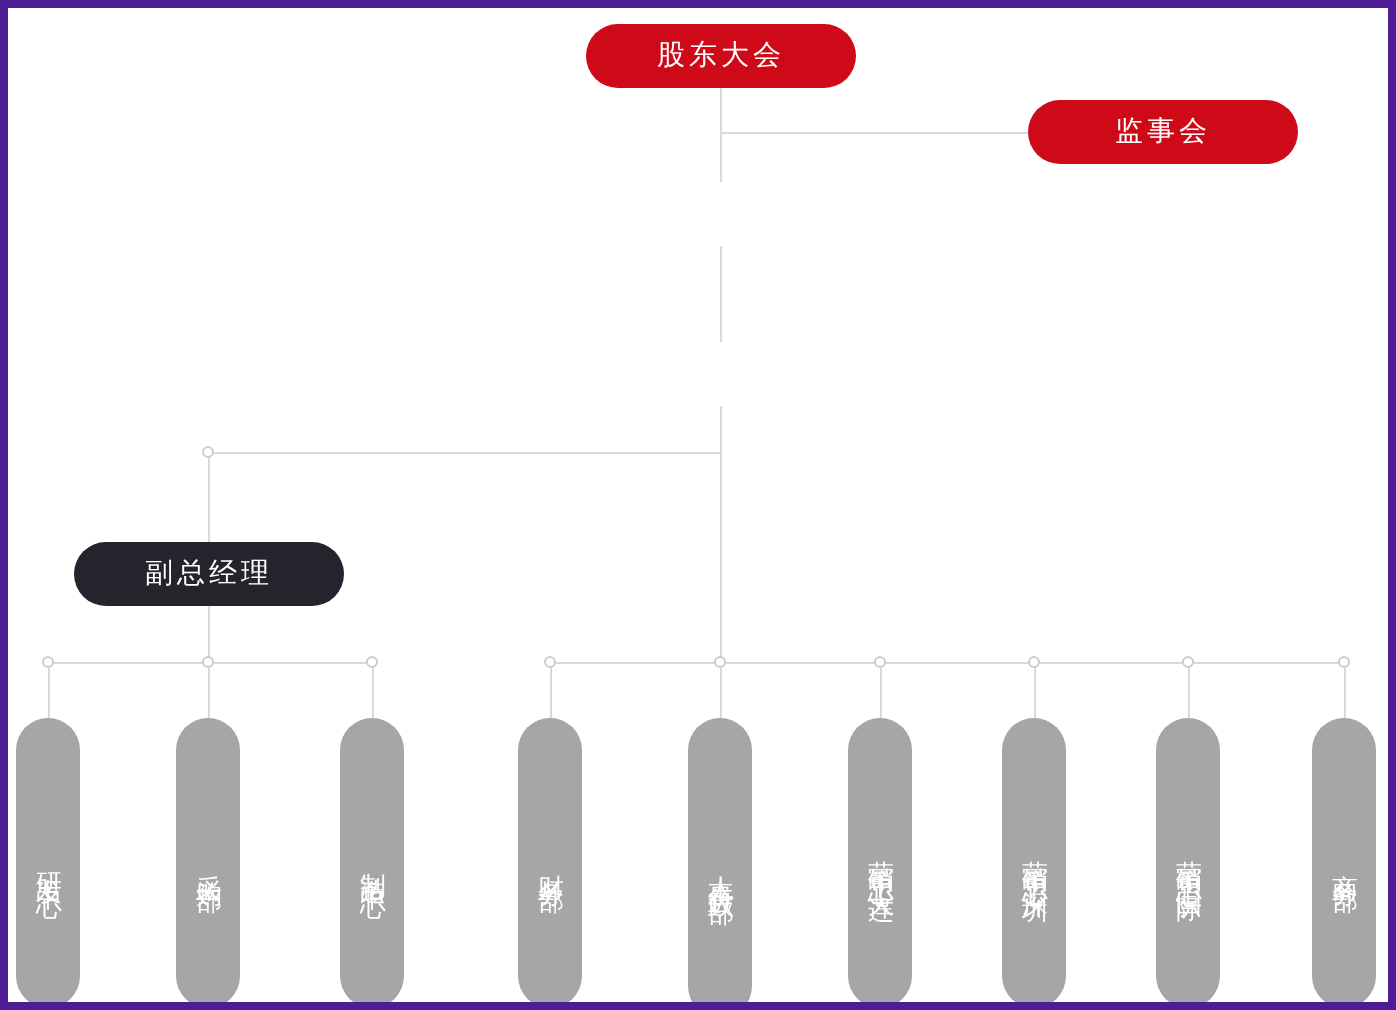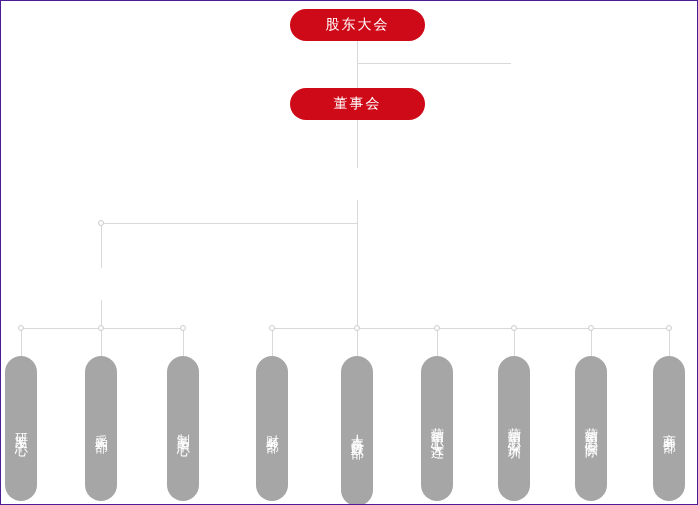--- a/index.html
+++ b/index.html
@@ -1,20 +1,20 @@
 <!DOCTYPE html>
 <html style="--primary-red: #cf0a18; --dark: #24242c; --gray: #a6a6a6; --connector: #d9d9d9;"><head>
 <meta charset="utf-8">
 <style>
   html,body { margin:0; padding:0; background:#fff; font-family:"Liberation Sans","DejaVu Sans",sans-serif; }
   .canvas {
     position:relative;
     width:698px; height:505px;
     background:#ffffff;
-    border:1px solid #4c1d95;
+    border:4px solid #4c1d95;
     box-sizing:border-box;
     overflow:hidden;
   }
   
   .vl { position:absolute; width:1px; background:var(--connector,#d9d9d9); }
   .hl { position:absolute; height:1px; background:var(--connector,#d9d9d9); }
   
   .dot {
     position:absolute; width:4px; height:4px;
     border:1px solid #cccccc; border-radius:50%;
@@ -72,21 +72,22 @@
   <div class="dot" style="left:97px;  top:324px;"></div>
   <div class="dot" style="left:179px; top:324px;"></div>
   <div class="dot" style="left:268px; top:324px;"></div>
   <div class="dot" style="left:353px; top:324px;"></div>
   <div class="dot" style="left:433px; top:324px;"></div>
   <div class="dot" style="left:510px; top:324px;"></div>
   <div class="dot" style="left:587px; top:324px;"></div>
   <div class="dot" style="left:665px; top:324px;"></div>
 
   <div class="pill red" style="left:289px; top:8px;">股东大会</div>
-  <div class="pill red" style="left:289px; top:87px;">董事会</div>
+  <div class="pill red" style="left:510px; top:46px;">监事会</div>
+  <div class="pill dark" style="left:33px;  top:267px;">副总经理</div>
 
   <div class="dept" style="left:4px;">
     <span class="vtext">研发中心</span>
   </div>
   <div class="dept" style="left:84px;">
     <span class="vtext">采购部</span>
   </div>
   <div class="dept" style="left:166px;">
     <span class="vtext">制造中心</span>
   </div>

